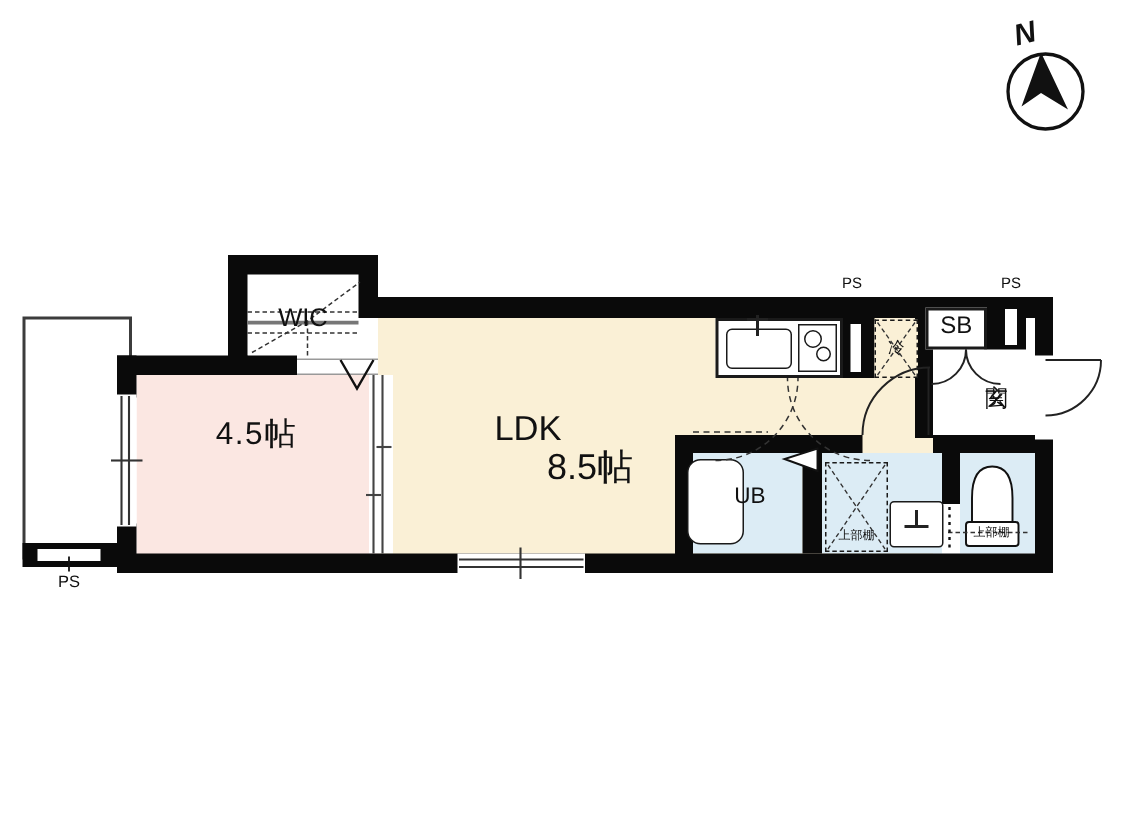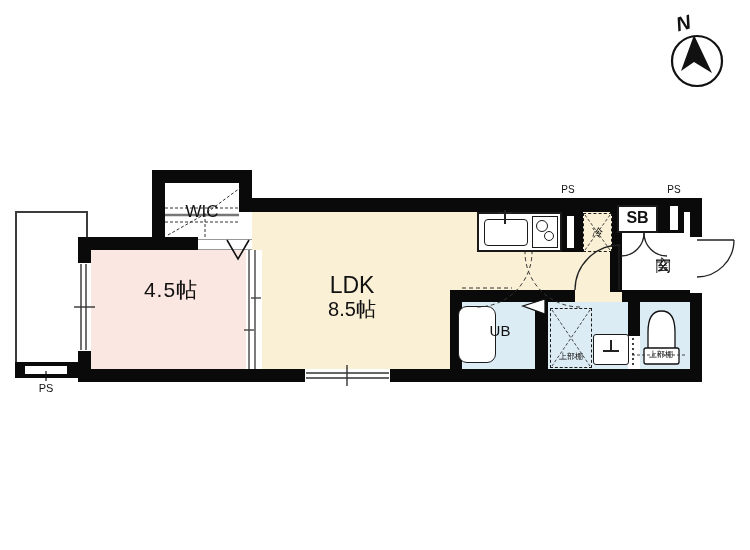--- a/index.html
+++ b/index.html
@@ -166,28 +166,28 @@
   </svg>
 
   <div class="lbl" style="left:676px;top:10px;width:30px;font-size:20px;font-weight:bold;font-style:italic;transform:rotate(-14deg);">N</div>
 
   <div class="lbl ctr" style="left:101px;top:278px;width:140px;">
     <div class="room-name">4.5帖</div>
   </div>
 
   <div class="lbl ctr" style="left:282px;top:260px;width:140px;">
     <div style="font-size:23px;margin-top:12px;">LDK</div>
-    <div style="font-size:20px;">8.5帖</div>
+    <div style="font-size:24px;text-align:right;">8.5帖</div>
   </div>
 
   <div class="lbl ctr" style="left:165px;top:202px;width:74px;font-size:17px;">WIC</div>
 
   <div class="lbl ctr" style="left:480px;top:322px;width:40px;font-size:15px;">UB</div>
 
-  <div class="lbl" style="left:617px;top:209px;width:41px;text-align:center;font-size:16px;z-index:6;font-weight:bold;">SB</div>
+  <div class="lbl" style="left:617px;top:209px;width:41px;text-align:center;font-size:16px;z-index:6;">SB</div>
 
   <div class="lbl vert" style="left:655px;top:244px;height:60px;font-size:15px;">玄関</div>
 
   <div class="lbl ctr" style="left:583px;top:226px;width:29px;font-size:11px;z-index:6;">冷</div>
 
   <div class="lbl ctr" style="left:550px;top:352px;width:42px;font-size:8px;z-index:6;">上部棚</div>
 
   <div class="lbl ctr" style="left:638px;top:350px;width:46px;font-size:8px;z-index:6;">上部棚</div>
 
   <div class="lbl ctr" style="left:556px;top:184px;width:24px;font-size:10px;">PS</div>

